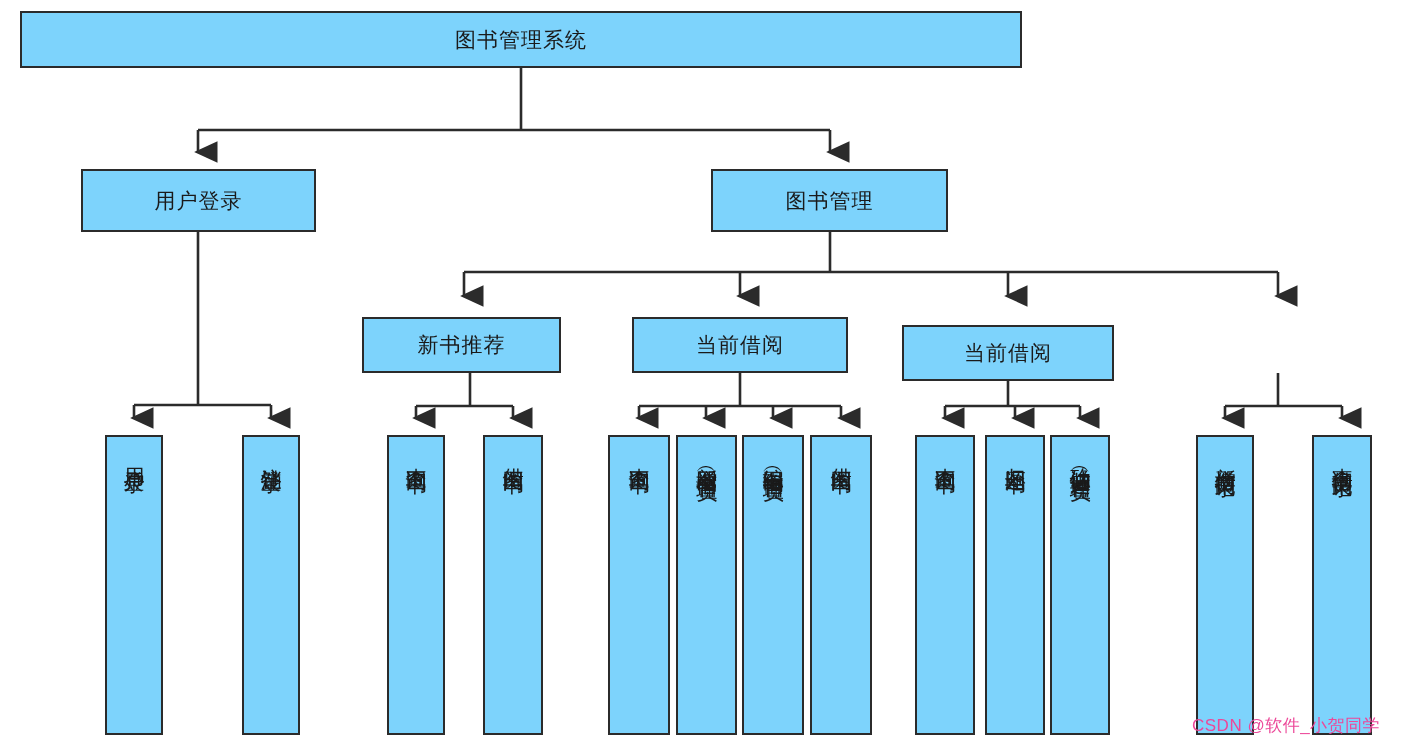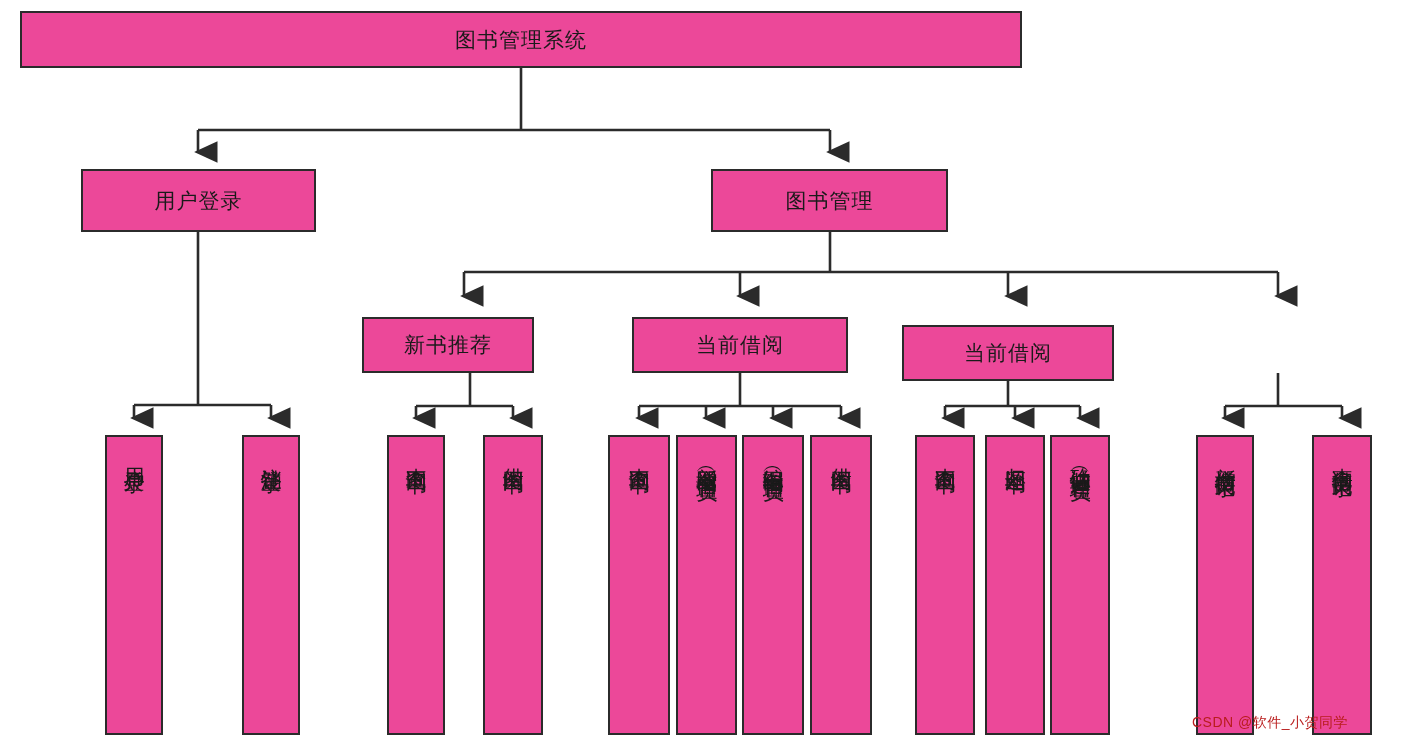--- a/index.html
+++ b/index.html
@@ -22,21 +22,21 @@
     left: 0;
     top: 0;
     width: 1405px;
     height: 747px;
     pointer-events: none;
   }
   .node {
     position: absolute;
     box-sizing: border-box;
     border: 2px solid #2b2b2b;
-    background: #ec4899;
+    background: #7dd3fc;
     display: flex;
     align-items: center;
     justify-content: center;
     color: #1a1a1a;
   }
   .node.horiz {
     font-size: 21px;
     letter-spacing: 1px;
   }
   .node.vert {
@@ -47,22 +47,22 @@
   .node.vert .vtext {
     writing-mode: vertical-rl;
     text-orientation: upright;
     font-size: 21px;
     line-height: 1.08;
     letter-spacing: 2px;
     white-space: nowrap;
   }
   .watermark {
     position: absolute;
-    font-size: 14px;
-    color: #b91c1c;
+    font-size: 17px;
+    color: #ec4899;
     white-space: nowrap;
     letter-spacing: 0.5px;
   }
 </style>
 </head>
 <body>
 
 <div id="canvas">
 
   <svg id="edges" viewBox="0 0 1405 747">
@@ -119,21 +119,21 @@
     <span>图书管理系统</span>
   </div>
 
   <div class="node horiz" style="left:81px;top:169px;width:235px;height:63px;">
     <span>用户登录</span>
   </div>
   <div class="node horiz" style="left:711px;top:169px;width:237px;height:63px;align-items:center;">
     <span>图书管理</span>
   </div>
 
-  <div class="node horiz" style="left:362px;top:317px;width:172px;height:56px;">
+  <div class="node horiz" style="left:362px;top:317px;width:199px;height:56px;">
     <span>新书推荐</span>
   </div>
   <div class="node horiz" style="left:632px;top:317px;width:216px;height:56px;">
     <span>当前借阅</span>
   </div>
   <div class="node horiz" style="left:902px;top:317px;width:212px;height:56px;margin-top:8px;">
     <span>当前借阅</span>
   </div>
 
   <div class="node vert" style="left:105px;top:435px;width:58px;height:300px;">

